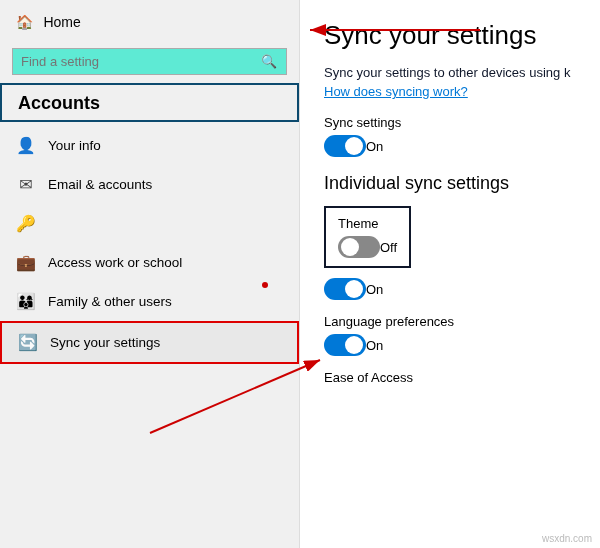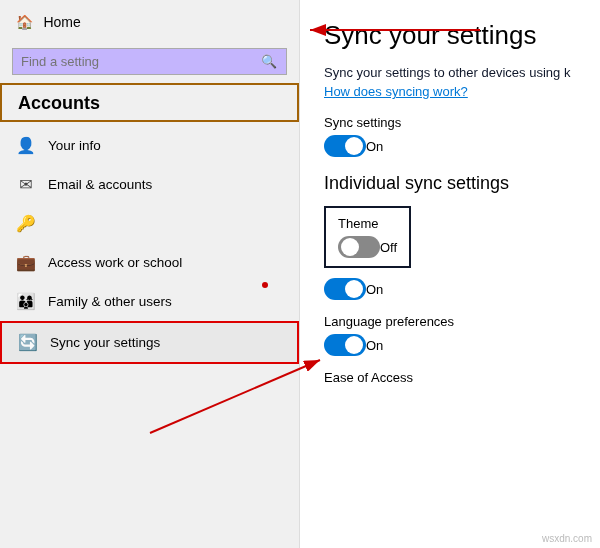--- a/index.html
+++ b/index.html
@@ -31,21 +31,21 @@
       color: #000;
       cursor: pointer;
       gap: 10px;
     }
 
     .search-box {
       margin: 4px 12px 8px 12px;
       display: flex;
       align-items: center;
       border: 1px solid #aaa;
-      background: #c4b5fd;
+      background: #5eead4;
       padding: 5px 8px;
       gap: 6px;
     }
     .search-box input {
       border: none;
       outline: none;
       font-size: 13px;
       background: transparent;
       flex: 1;
       color: #333;
@@ -200,21 +200,21 @@
     <div class="sidebar-home">
       <span>🏠</span>
       <span>Home</span>
     </div>
 
     <div class="search-box">
       <input type="text" placeholder="Find a setting" style="">
       <span class="search-icon-box">🔍</span>
     </div>
 
-    <div style="border: 2px solid #a16207; margin: 0 0 4px 0; display:inline-block;">
+    <div style="border: 2px solid #0c4a6e; margin: 0 0 4px 0; display:inline-block;">
       <div style="font-size:18px; font-weight:600; padding:8px 16px 6px 16px; color:#000;">Accounts</div>
     </div>
 
     <div class="nav-item">
       <span class="nav-item-icon">👤</span>
       <span>Your info</span>
     </div>
     <div class="nav-item">
       <span class="nav-item-icon">✉</span>
       <span>Email &amp; accounts</span>

